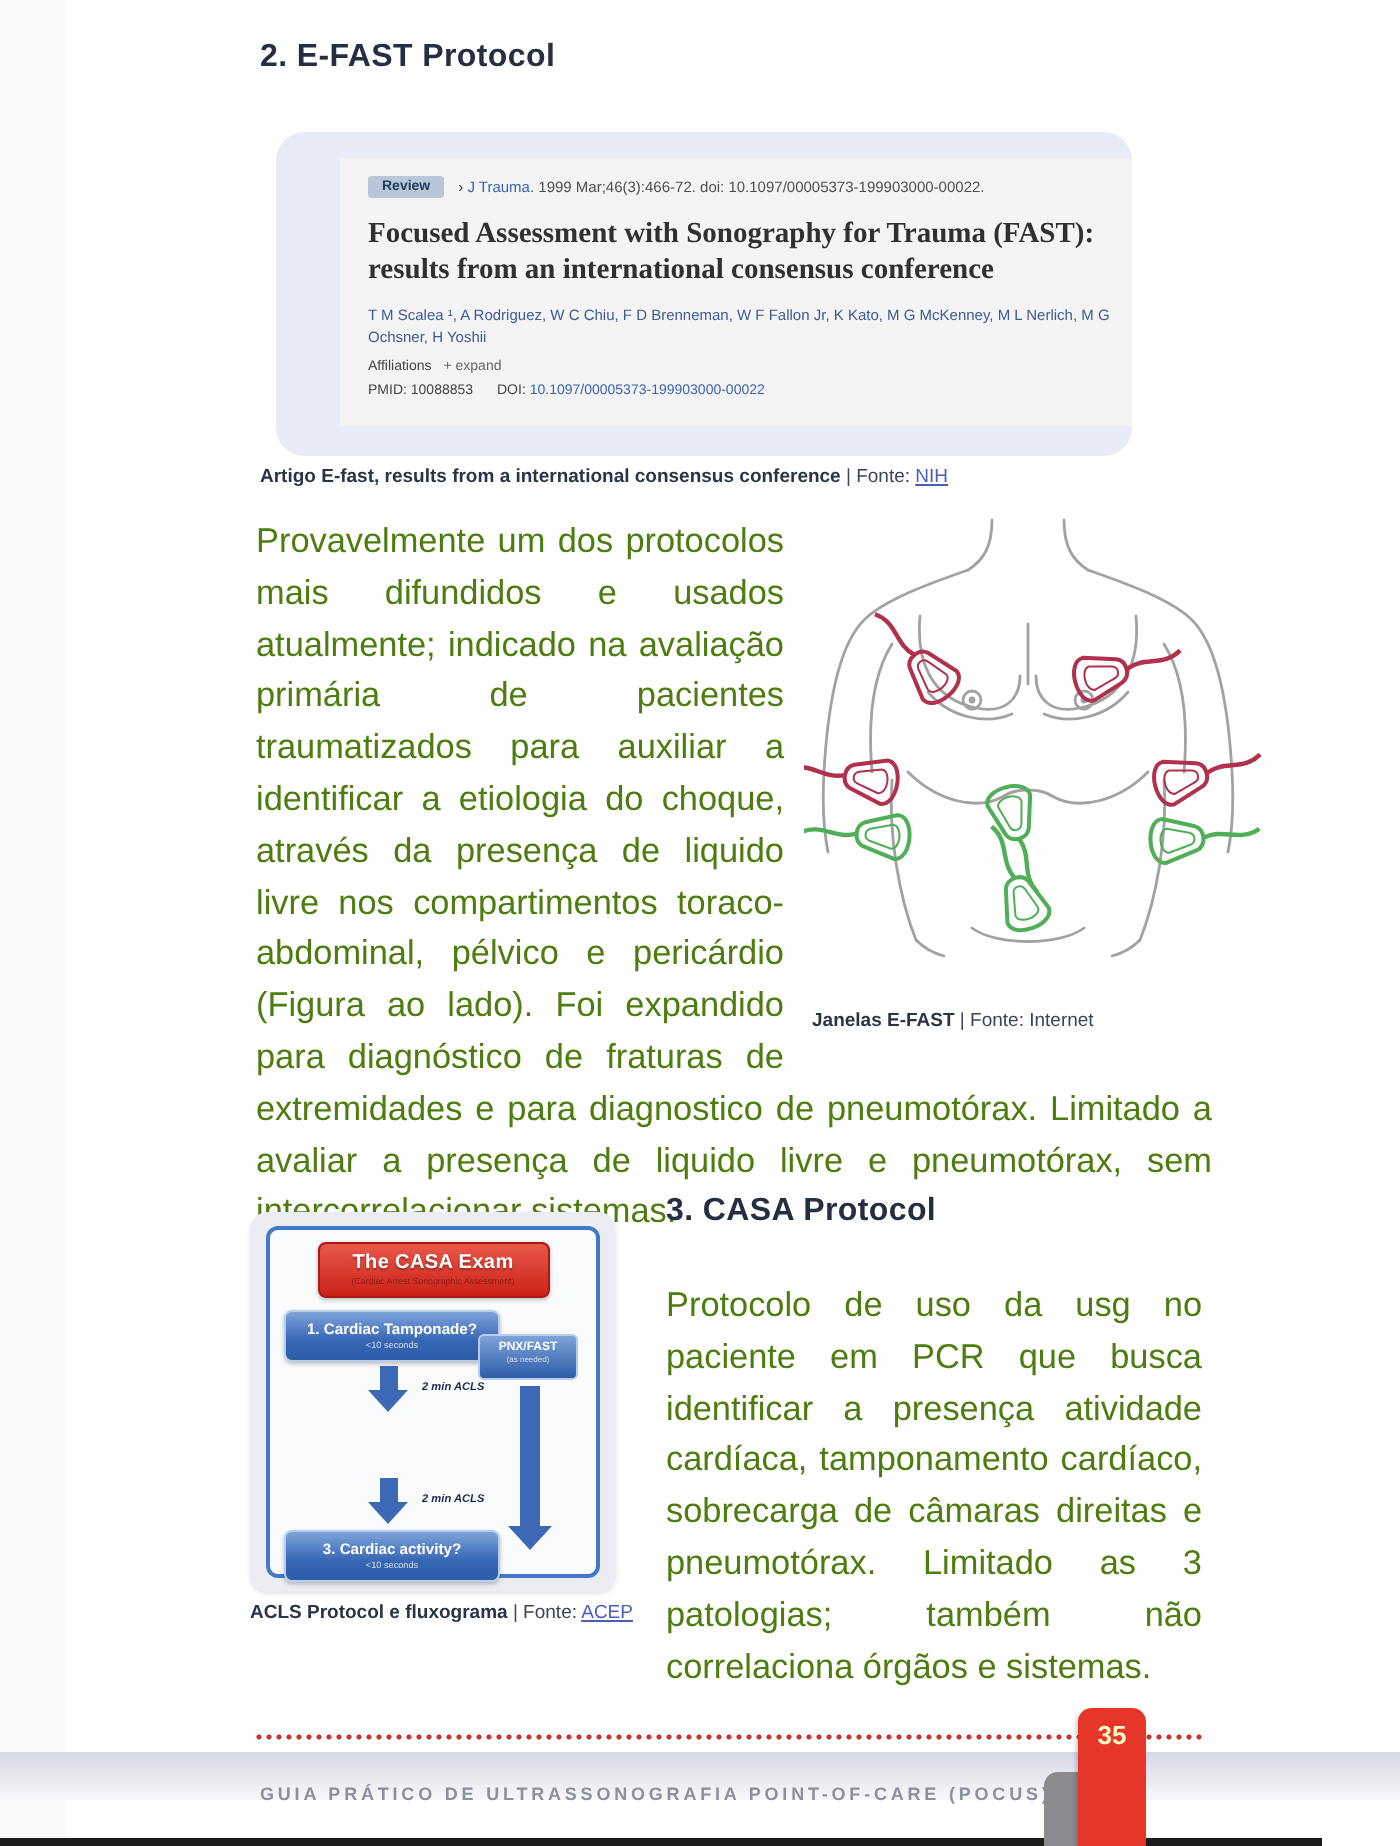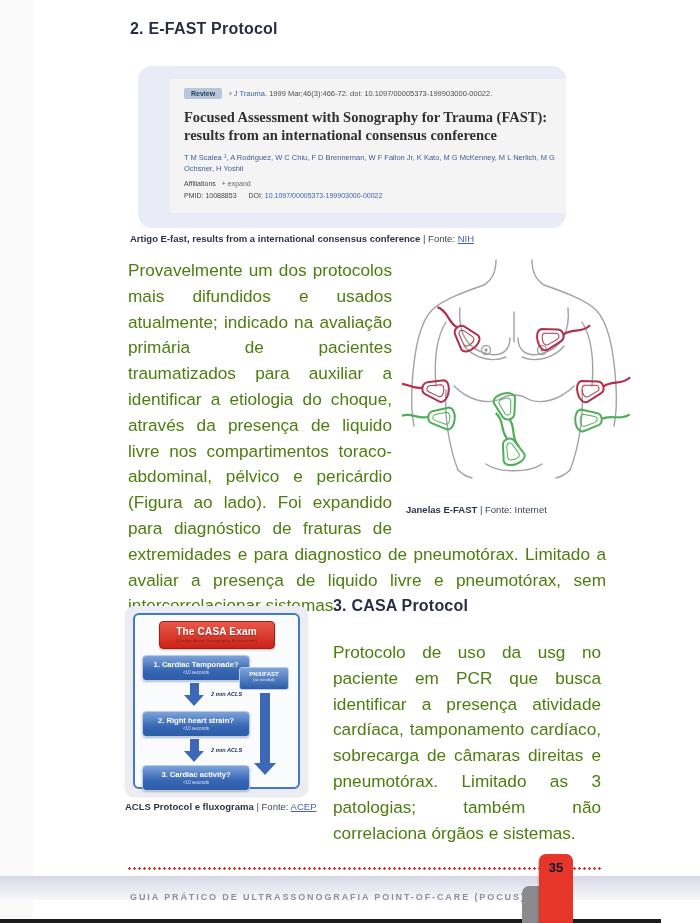--- a/index.html
+++ b/index.html
@@ -60,21 +60,21 @@
   .pnx-arrow .shaft{width:10px;height:70px;background:#3c68b5;margin:0 auto;}
   .pnx-arrow .head{width:0;height:0;border-left:11px solid transparent;border-right:11px solid transparent;border-top:12px solid #3c68b5;margin:0 auto;}
 
   
   .dotted-rule{position:absolute;left:128px;top:867px;width:474px;height:3px;background-image:radial-gradient(circle at 1.5px 1.5px,#c9342c 1.1px,transparent 1.45px);background-size:5px 3px;background-repeat:repeat-x;}
   .footer-band{position:absolute;left:0;top:876px;width:700px;height:24px;background:linear-gradient(#d6d8e5,#f8f8fb);}
   .footer-text{position:absolute;left:130px;top:892px;font-size:9px;font-weight:bold;letter-spacing:1.9px;color:#8c909b;}
   .bottom-line{position:absolute;left:0;top:919px;width:661px;height:3.5px;background:#1c1c1c;}
   .tab-gray{position:absolute;left:522px;top:886px;width:25px;height:37px;background:#8b8b8f;border-radius:7px 7px 0 0;}
   .tab-red{position:absolute;left:539px;top:854px;width:34px;height:69px;background:#e63529;border-radius:7px 7px 0 0;text-align:center;box-shadow:-1px 1px 2px rgba(0,0,0,.2);}
-  .tab-red .num{font-size:13px;font-weight:bold;color:#0f172a;margin-top:6px;}
+  .tab-red .num{font-size:13px;font-weight:bold;color:#fef9c3;margin-top:6px;}
 </style>
 </head>
 <body>
 
 <div class="page">
   <div class="edge-strip"></div>
 
   <div class="h-section" style="left:130px;top:20px;">2. E-FAST Protocol</div>
 
   <div class="pubmed-card">
@@ -172,24 +172,20 @@
       <div class="casa-step" style="top:40px;">
         <div class="t">1. Cardiac Tamponade?</div>
         <div class="s">&lt;10 seconds</div>
       </div>
       <div class="casa-arrow" style="left:48px;top:68px;">
         <div class="shaft"></div>
           <div class="head"></div>
       </div>
       <div class="arrow-label" style="left:76px;top:76px;">2 min ACLS</div>
 
-      <div class="casa-step" style="top:96px;">
-        <div class="t">2. Right heart strain?</div>
-        <div class="s">&lt;10 seconds</div>
-      </div>
       <div class="casa-arrow" style="left:48px;top:124px;">
         <div class="shaft"></div>
           <div class="head"></div>
       </div>
       <div class="arrow-label" style="left:76px;top:132px;">2 min ACLS</div>
 
       <div class="casa-step" style="top:150px;">
         <div class="t">3. Cardiac activity?</div>
         <div class="s">&lt;10 seconds</div>
       </div>

